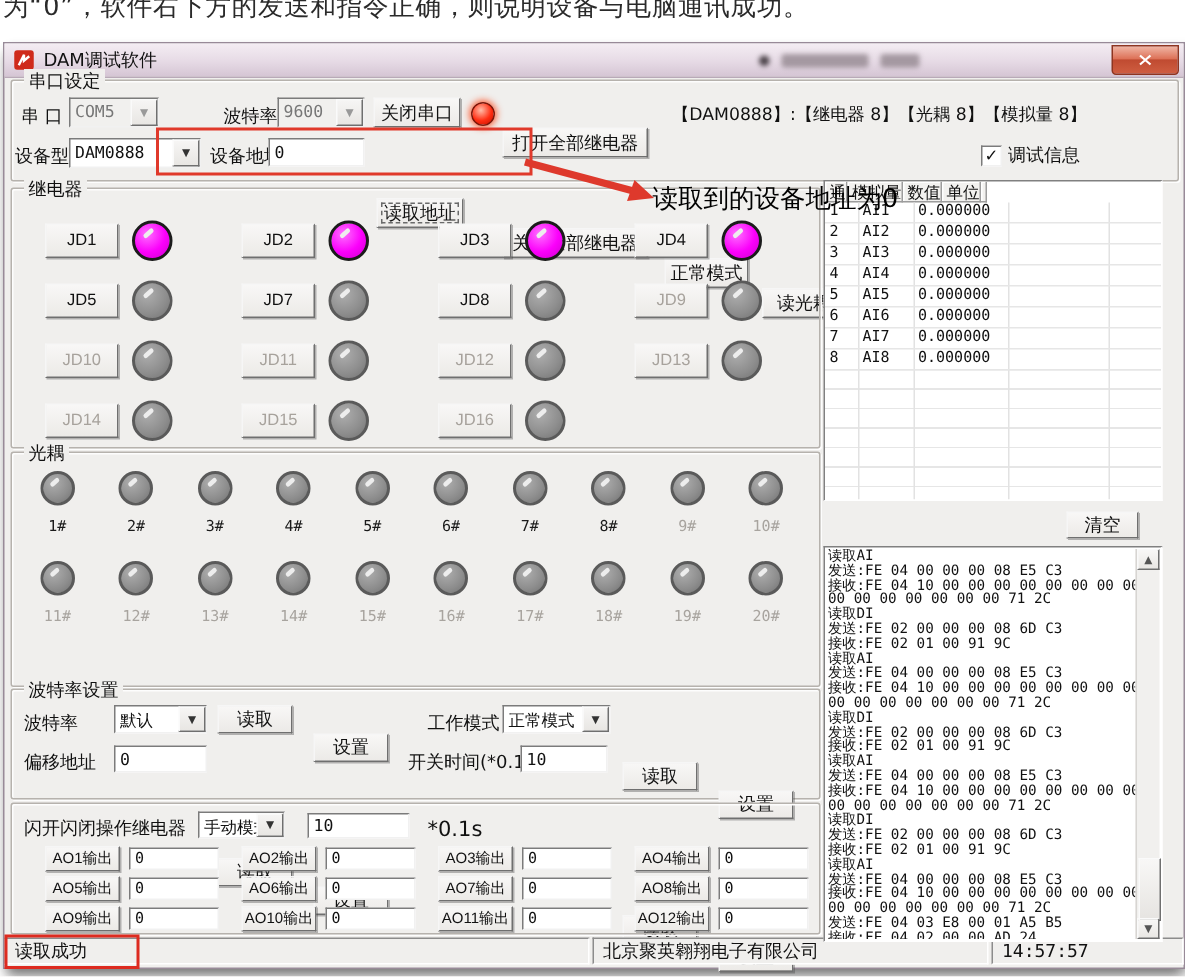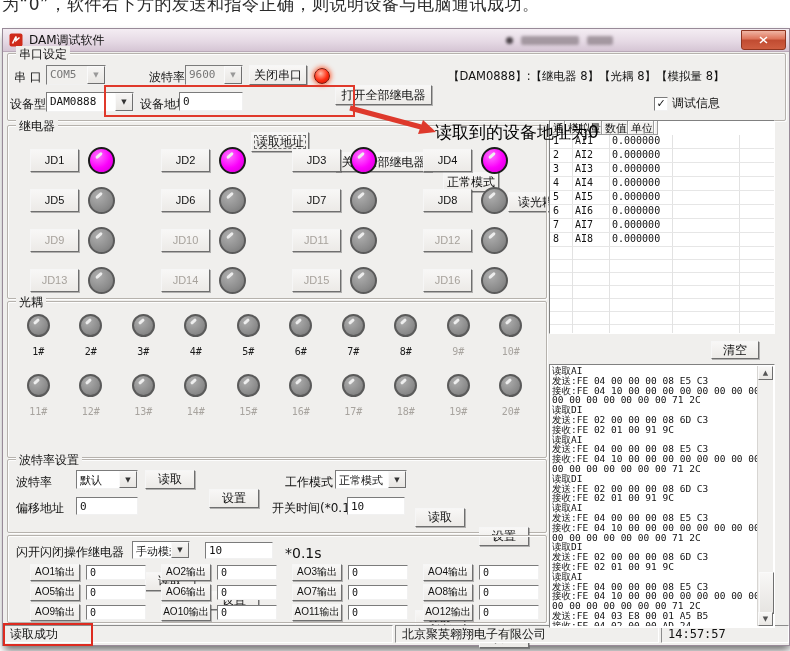--- a/index.html
+++ b/index.html
@@ -223,24 +223,20 @@
           <div class="relay-cell">
             <button class="btn relay-btn">JD4</button>
             <span class="led on"></span>
           </div>
 
           <div class="relay-cell">
             <button class="btn relay-btn">JD5</button>
             <span class="led"></span>
           </div>
 
-          <div class="relay-cell">
-            <button class="btn relay-btn">JD6</button>
-            <span class="led"></span>
-          </div>
 
           <div class="relay-cell">
             <button class="btn relay-btn">JD7</button>
             <span class="led"></span>
           </div>
 
           <div class="relay-cell">
             <button class="btn relay-btn">JD8</button>
             <span class="led"></span>
           </div>

